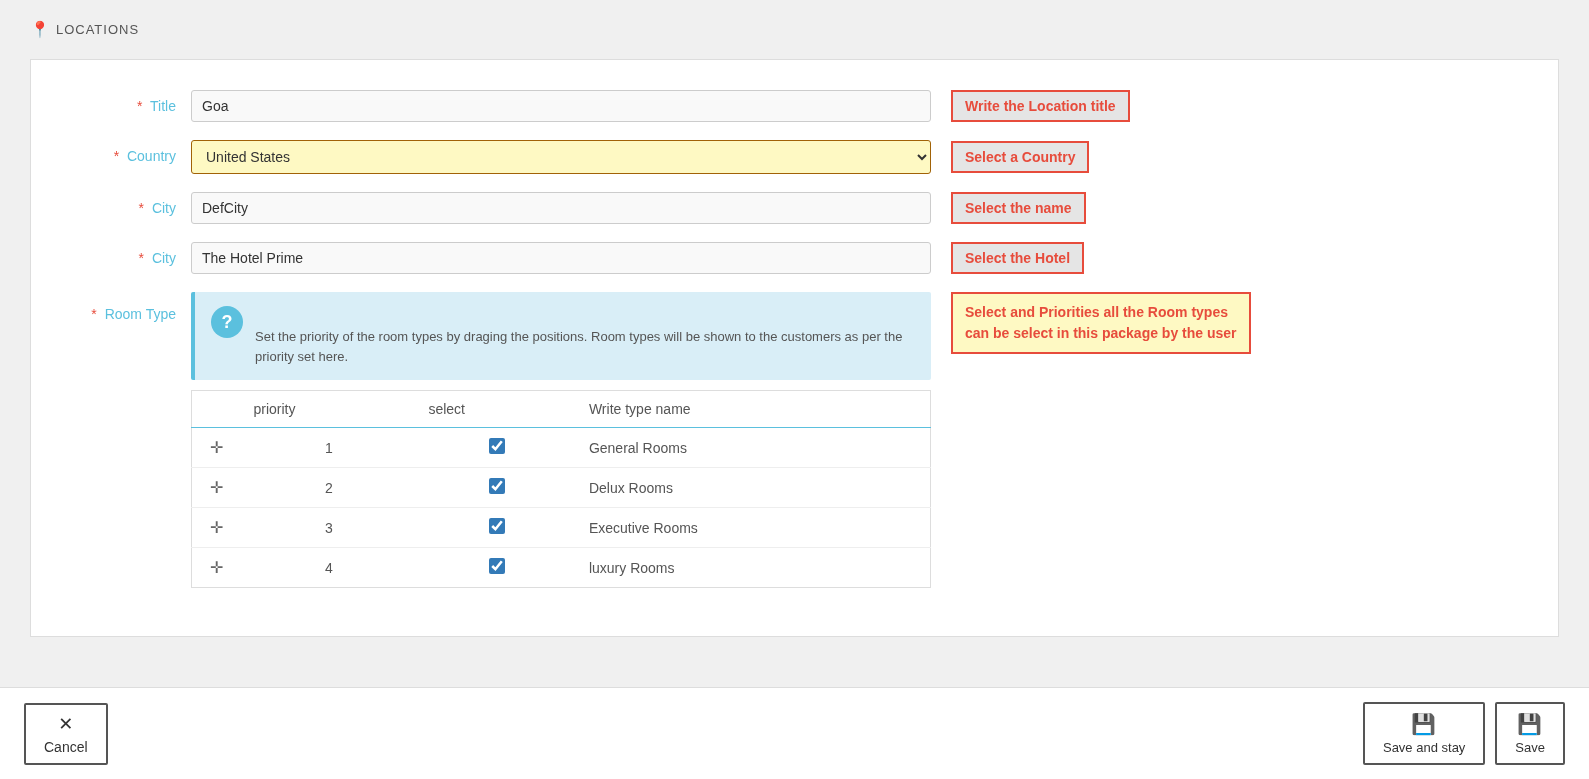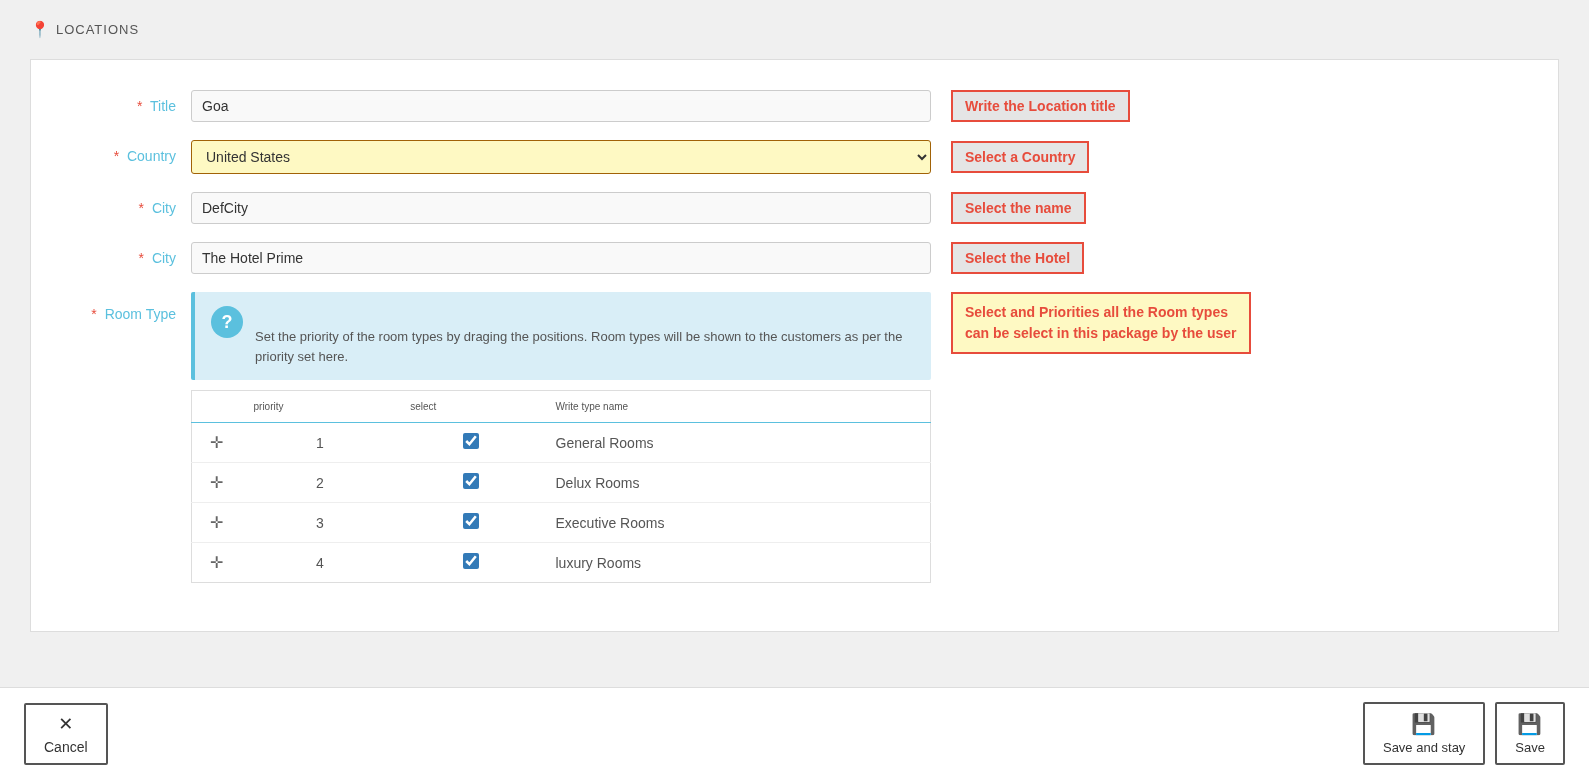--- a/index.html
+++ b/index.html
@@ -142,21 +142,21 @@
       line-height: 1.5;
       margin-top: 21px;
     }
     .room-table {
       width: 100%;
       border-collapse: collapse;
       border: 1px solid #ddd;
     }
     .room-table th {
       padding: 10px 12px;
-      font-size: 10px;
+      font-size: 14px;
       color: #555;
       font-weight: normal;
       border-bottom: 1px solid #5bc0de;
       text-align: left;
     }
     .room-table td {
       padding: 10px 12px;
       font-size: 14px;
       color: #555;
       border-bottom: 1px solid #eee;

